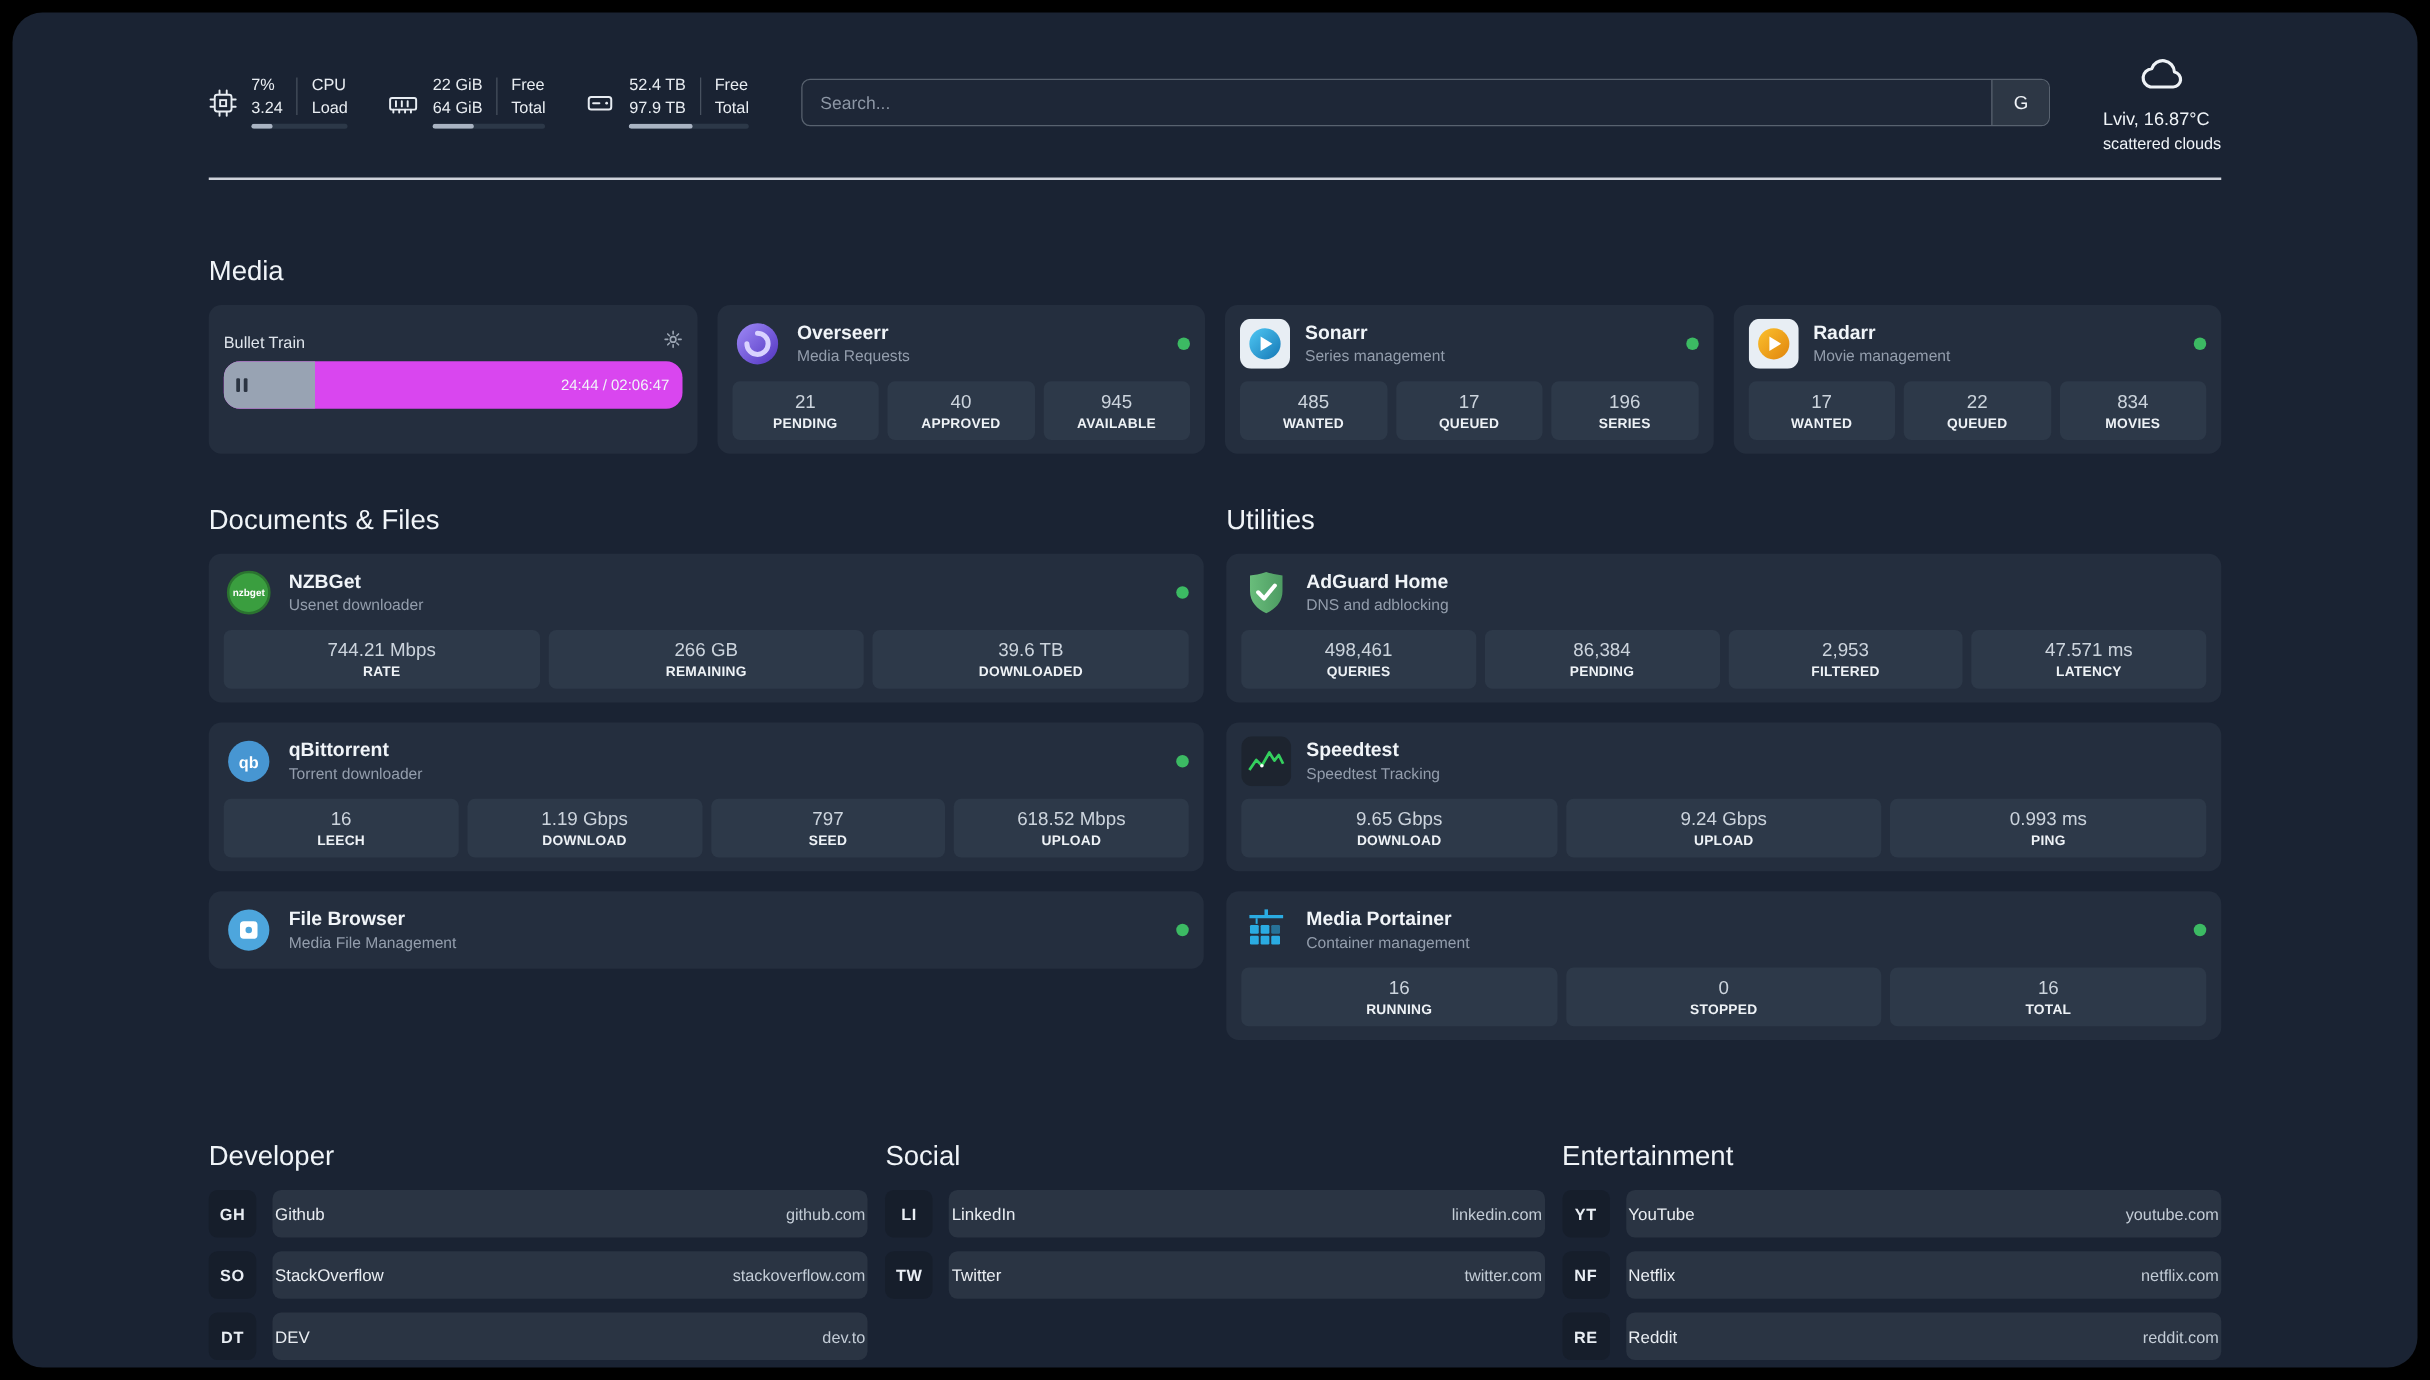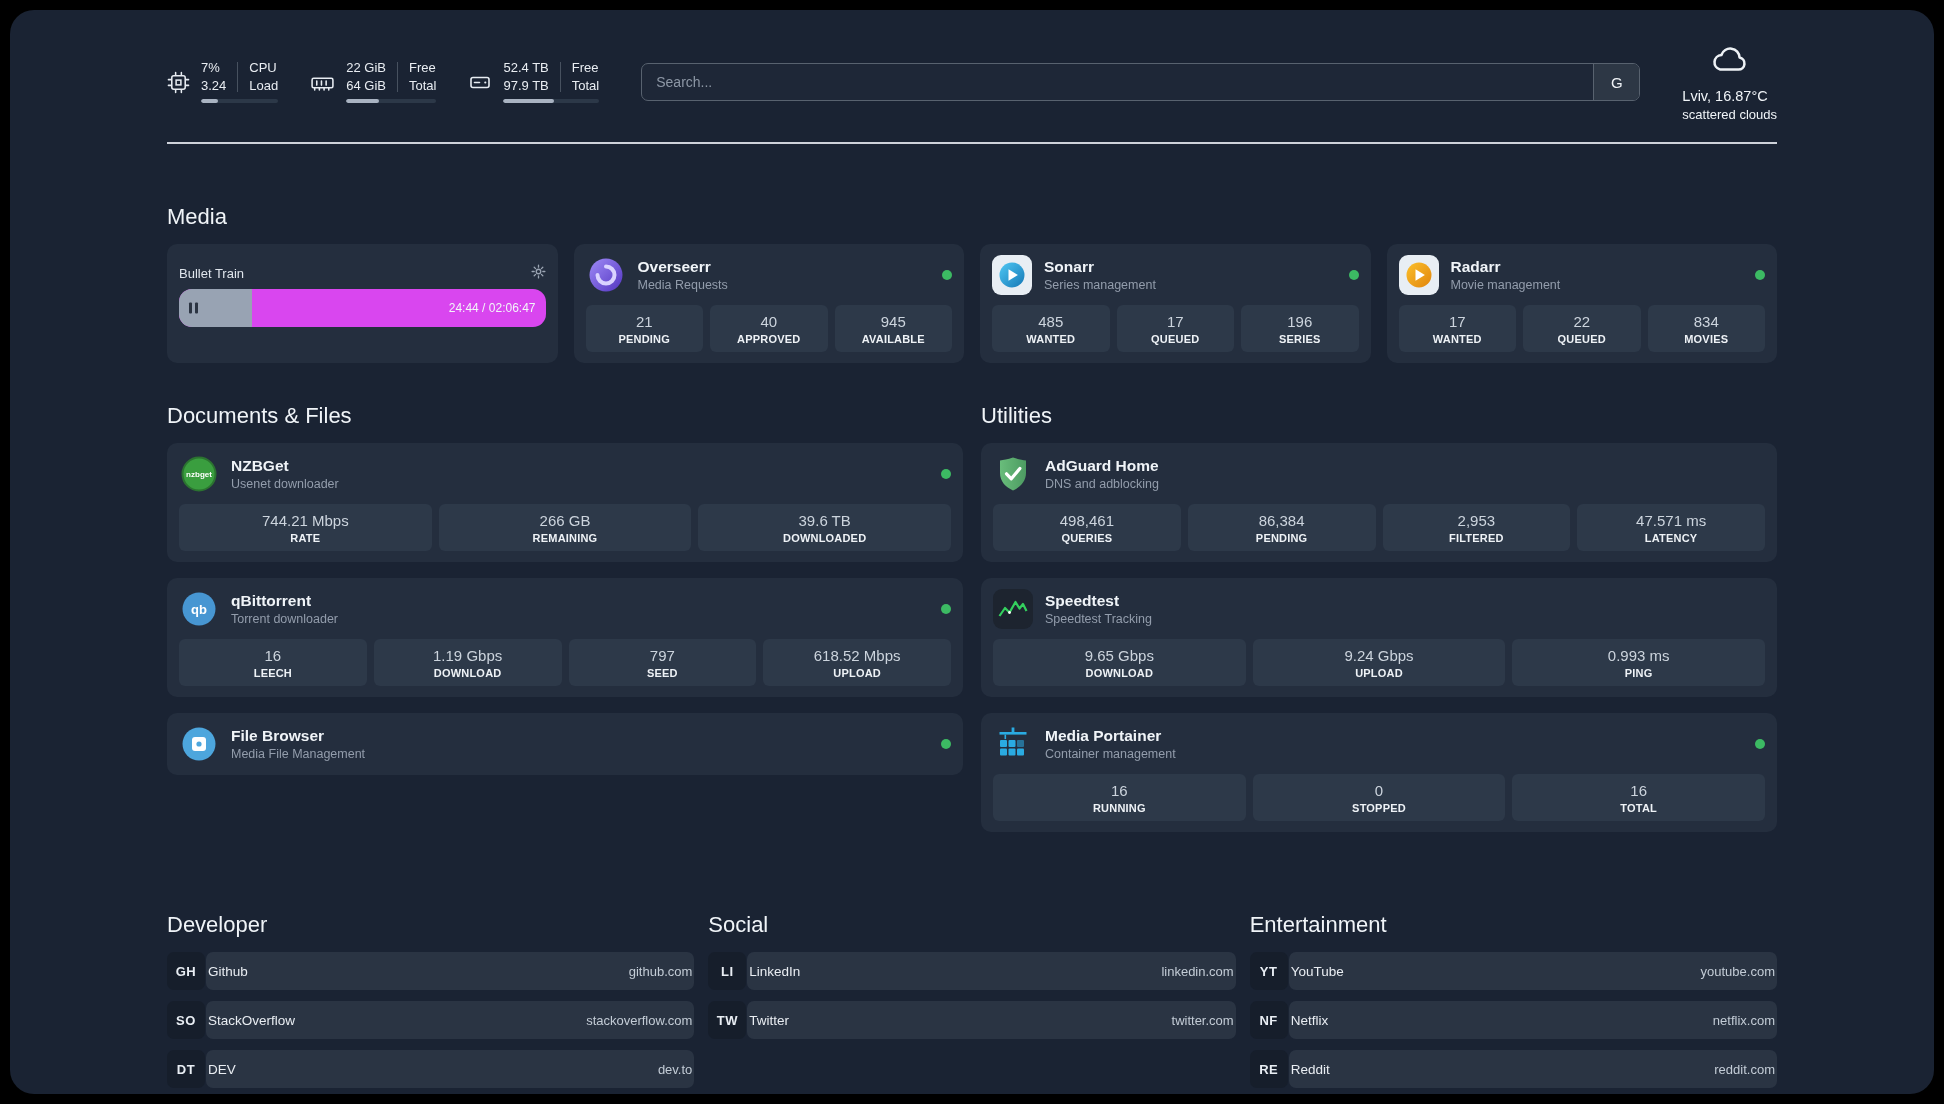--- a/index.html
+++ b/index.html
@@ -78,21 +78,21 @@
   .plex-fill{position:absolute;left:0;top:0;bottom:0;background:#98a3b3;border-radius:5px 0 0 5px;}
   .pause{position:absolute;left:10px;top:50%;transform:translateY(-50%);display:flex;gap:3px;z-index:2;}
   .pause i{width:3px;height:11px;background:#2b3442;display:block;border-radius:1px;}
   .plex-time{position:absolute;right:10px;top:50%;transform:translateY(-50%);font-size:12px;color:#f2f5f9;z-index:2;}
 
   .two-col{margin-top:40px;display:grid;grid-template-columns:1fr 1fr;gap:0 18px;align-items:start;}
   .col-stack .card{margin-bottom:16px;}
 
   
   .bookmarks{margin-top:64px;display:grid;grid-template-columns:repeat(3,1fr);gap:0 14px;align-items:start;padding-bottom:40px;}
-  .bm-item{display:flex;align-items:center;gap:1px;margin-bottom:11px;}
+  .bm-item{display:flex;align-items:center;gap:13px;margin-bottom:11px;}
   .bm-abbr{width:38px;height:38px;flex:none;display:flex;align-items:center;justify-content:center;
     background:#161e2b;border-radius:7px;font-weight:700;font-size:13px;color:#e8edf3;letter-spacing:.5px;}
   .bm-row{flex:1;display:flex;justify-content:space-between;align-items:center;
     background:var(--row);border-radius:7px;height:38px;padding:0 2px;}
   .bm-name{font-size:13.5px;color:#e9edf2;}
   .bm-url{font-size:13px;color:#c3ccd6;}
 </style>
 </head>
 <body>
 

